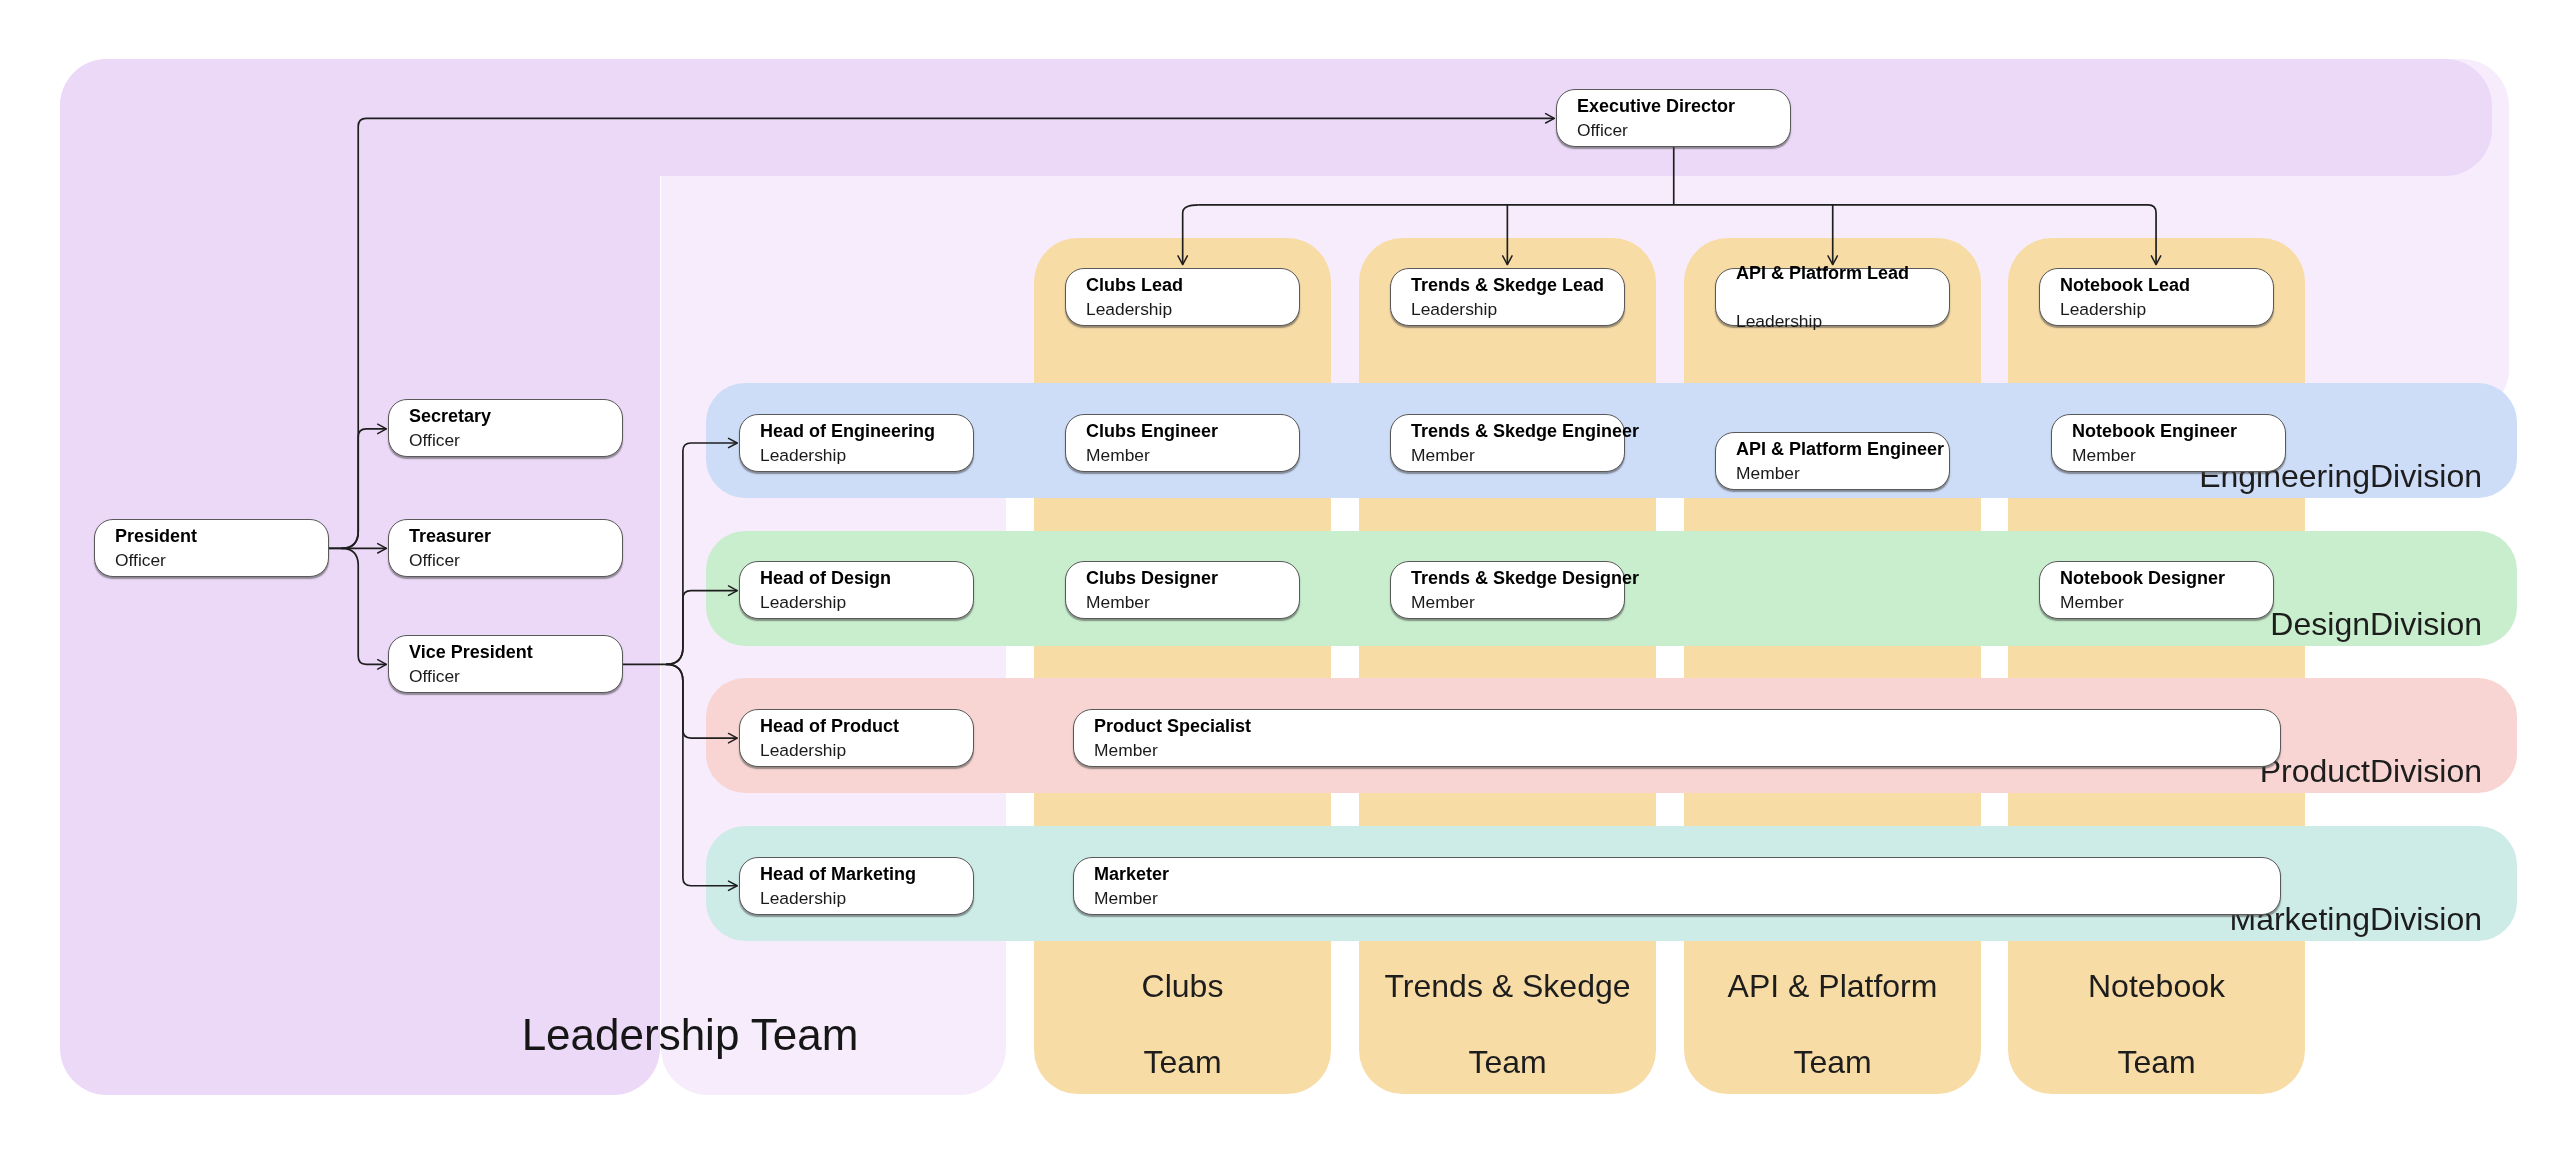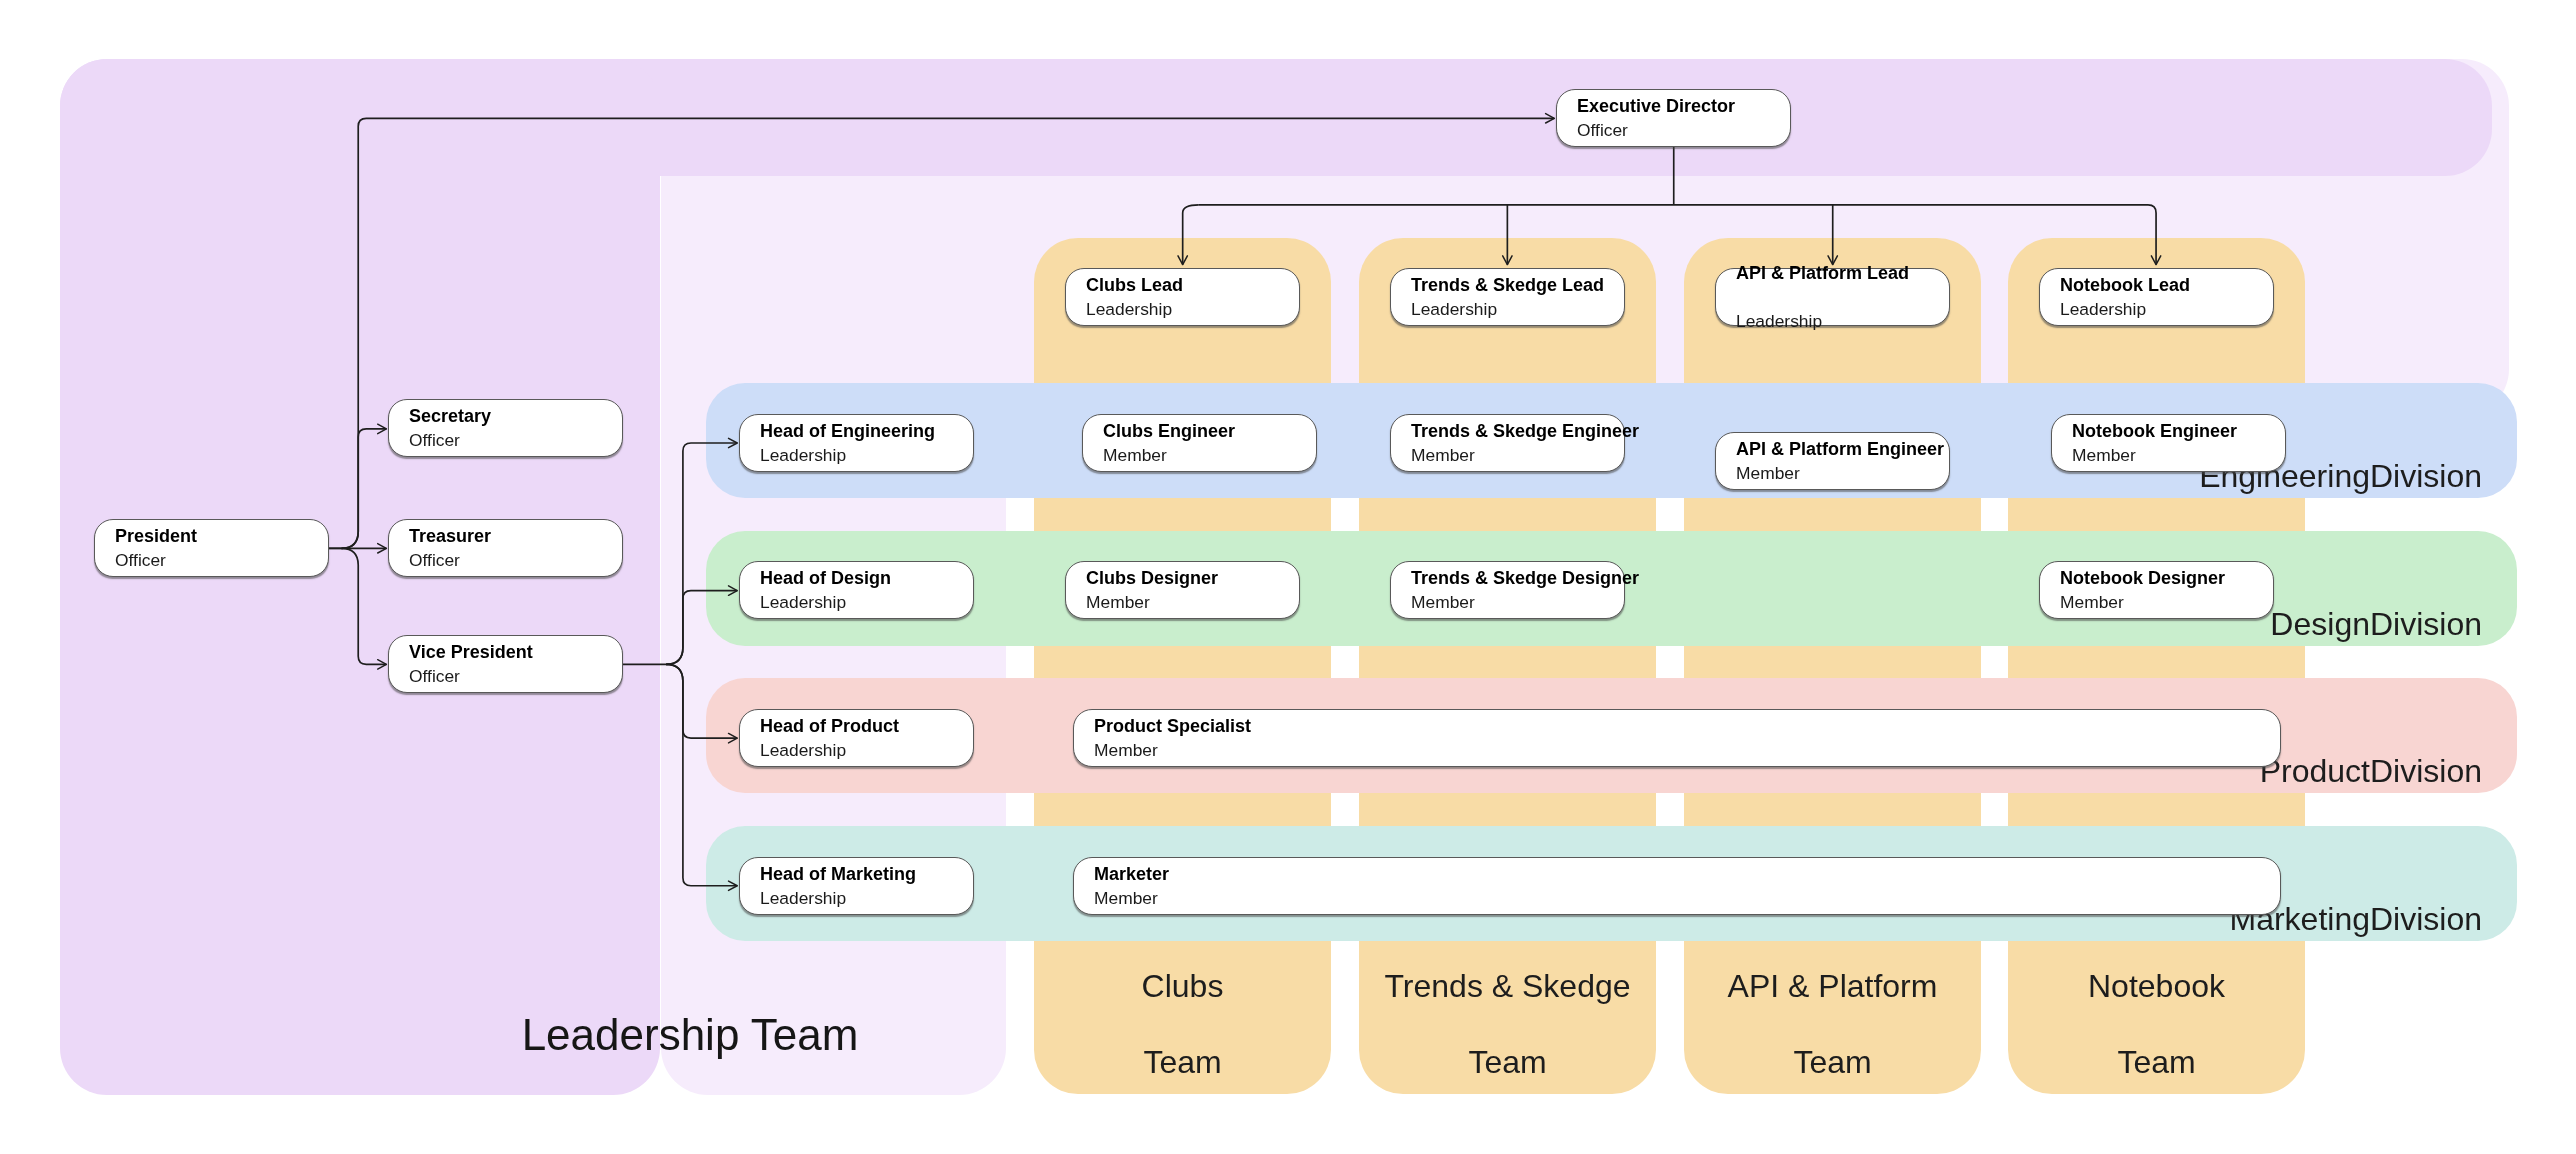--- a/index.html
+++ b/index.html
@@ -159,21 +159,21 @@
       <div class="card-sub">Leadership</div>
     </div>
     <div class="card" style="left: 2039px; top: 268px;">
       <div class="card-title">Notebook Lead</div>
       <div class="card-sub">Leadership</div>
     </div>
     <div class="card" style="left: 739px; top: 414px;">
       <div class="card-title">Head of Engineering</div>
       <div class="card-sub">Leadership</div>
     </div>
-    <div class="card" style="left: 1065px; top: 414px; margin-left: 17px;">
+    <div class="card" style="left: 1065px; top: 414px;">
       <div class="card-title">Clubs Engineer</div>
       <div class="card-sub">Member</div>
     </div>
     <div class="card" style="left: 1390px; top: 414px;">
       <div class="card-title">Trends &amp; Skedge Engineer</div>
       <div class="card-sub">Member</div>
     </div>
     <div class="card" style="left: 1715px; top: 432px;">
       <div class="card-title">API &amp; Platform Engineer</div>
       <div class="card-sub">Member</div>

